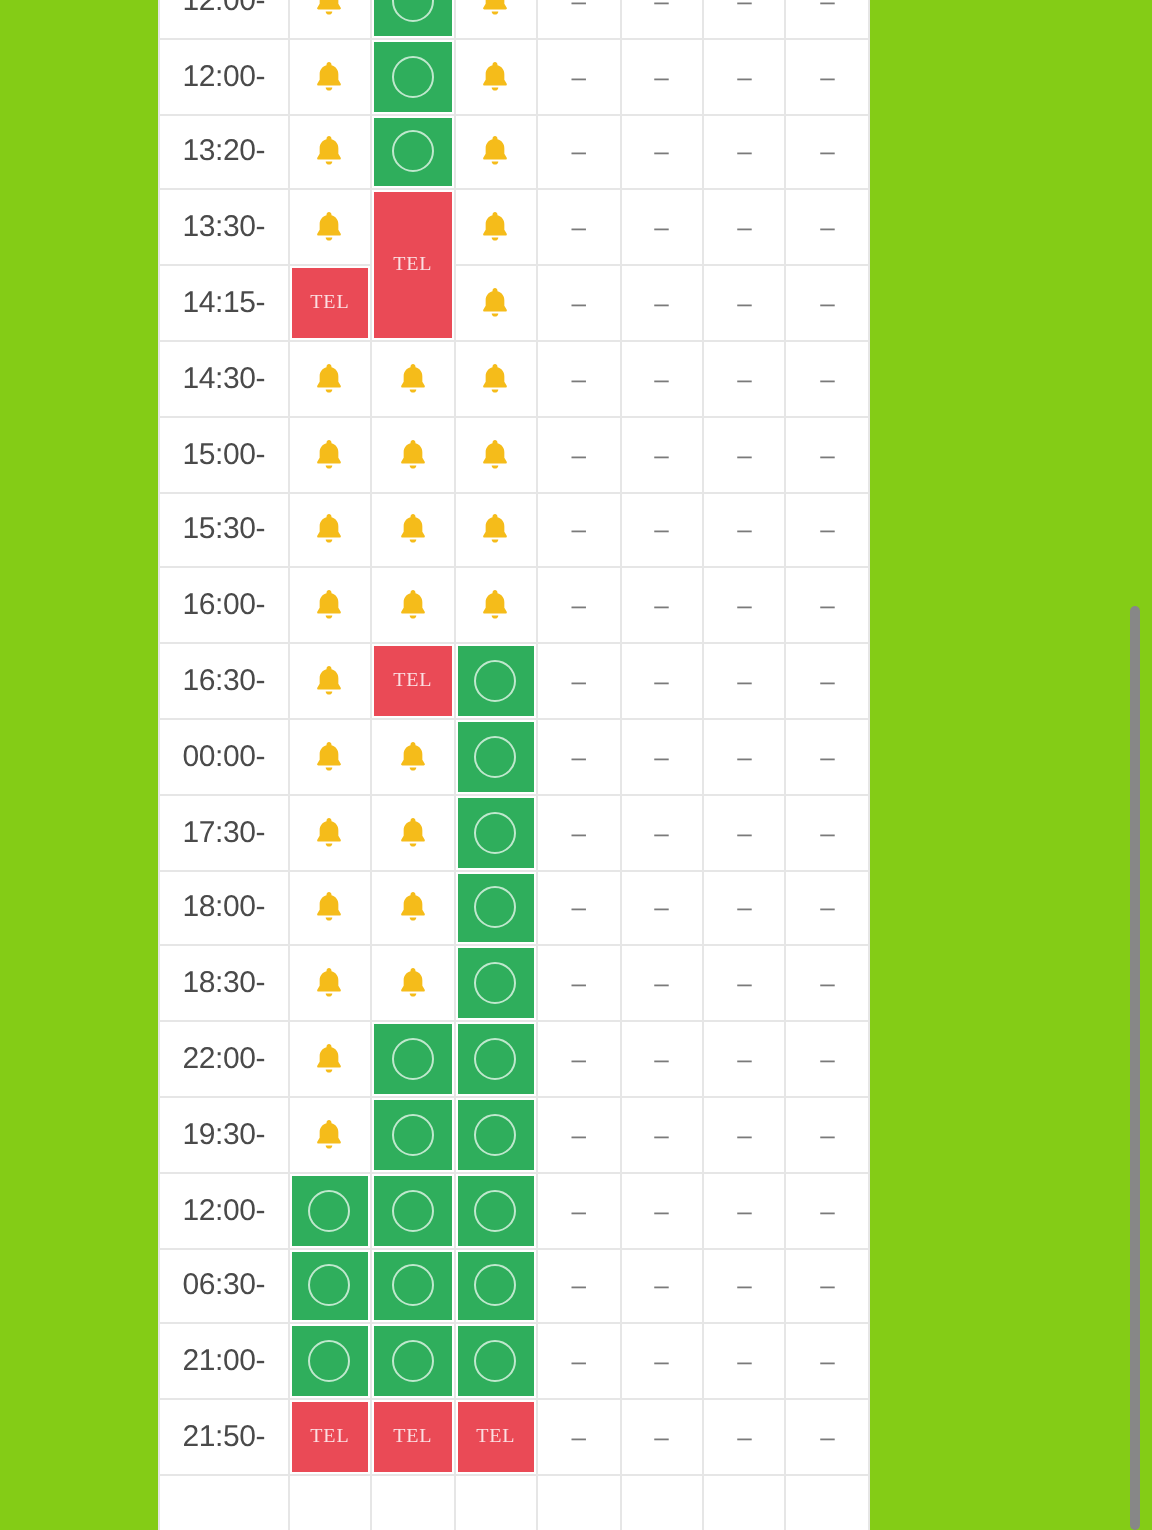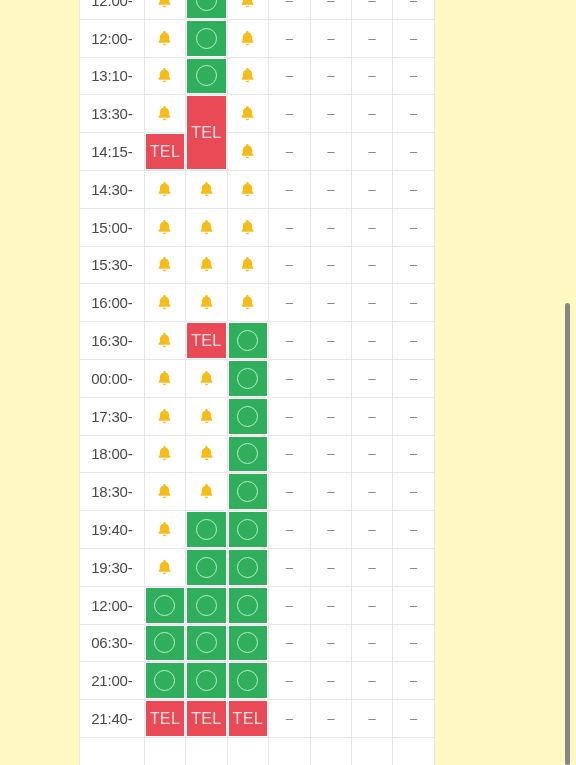--- a/index.html
+++ b/index.html
@@ -14,21 +14,21 @@
     font-family: "Liberation Sans", sans-serif;
     position: relative;
   }
 
   #schedule-panel {
     position: absolute;
     left: 0;
     top: 0;
     width: 576px;
     height: 765px;
-    background: #fef9c3;
+    background: #84cc16;
     overflow: hidden;
   }
 
   
   .table-wrap {
     position: absolute;
     left: 79px;
     top: -19px;          
     width: 356px;
   }
@@ -86,23 +86,23 @@
   .circle-mark {
     width: 21px;
     height: 21px;
     border: 1.6px solid #bfe8cd;
     border-radius: 50%;
     box-sizing: border-box;
   }
 
   .tel-label {
     color: #fbdfe2;
-    font-size: 16px;
+    font-size: 10px;
     letter-spacing: 0.4px;
-    font-family: Liberation Sans, sans-serif;
+    font-family: Liberation Serif, serif;
     line-height: 1;
   }
 
   .bell-mark {
     font-size: 19px;
     line-height: 1;
     color: #f5bc1a;
   }
   .bell-mark svg { display: block; }
 
@@ -243,21 +243,21 @@
                 <span class="dash-mark">–</span>
               </div>
             </td>
             <td class="state">
               <div class="fill none">
                 <span class="dash-mark">–</span>
               </div>
             </td>
           </tr>
           <tr>
-            <td class="time-cell">13:10-</td>
+            <td class="time-cell">13:20-</td>
             <td class="state">
               <div class="fill none">
                 <span class="bell-mark">
                   <svg viewBox="0 0 24 24" width="19" height="19">
                     <path d="M12 2.6c-.85 0-1.55.7-1.55 1.55v.5C7.9 5.3 6.1 7.5 6.1 10.2v3.5l-1.5 2.5c-.3.5.06 1.15.65 1.15h13.5c.59 0 .95-.65.65-1.15l-1.5-2.5v-3.5c0-2.7-1.8-4.9-4.35-5.55v-.5c0-.85-.7-1.55-1.55-1.55z" fill="#f5bc1a"></path>
                     <path d="M9.9 18.6h4.2c0 1.1-.94 2-2.1 2s-2.1-.9-2.1-2z" fill="#f5bc1a"></path>
                   </svg>
                 </span>
               </div>
             </td>
@@ -824,21 +824,21 @@
                 <span class="dash-mark">–</span>
               </div>
             </td>
             <td class="state">
               <div class="fill none">
                 <span class="dash-mark">–</span>
               </div>
             </td>
           </tr>
           <tr>
-            <td class="time-cell">19:40-</td>
+            <td class="time-cell">22:00-</td>
             <td class="state">
               <div class="fill none">
                 <span class="bell-mark">
                   <svg viewBox="0 0 24 24" width="19" height="19">
                     <path d="M12 2.6c-.85 0-1.55.7-1.55 1.55v.5C7.9 5.3 6.1 7.5 6.1 10.2v3.5l-1.5 2.5c-.3.5.06 1.15.65 1.15h13.5c.59 0 .95-.65.65-1.15l-1.5-2.5v-3.5c0-2.7-1.8-4.9-4.35-5.55v-.5c0-.85-.7-1.55-1.55-1.55z" fill="#f5bc1a"></path>
                     <path d="M9.9 18.6h4.2c0 1.1-.94 2-2.1 2s-2.1-.9-2.1-2z" fill="#f5bc1a"></path>
                   </svg>
                 </span>
               </div>
             </td>
@@ -1024,21 +1024,21 @@
                 <span class="dash-mark">–</span>
               </div>
             </td>
             <td class="state">
               <div class="fill none">
                 <span class="dash-mark">–</span>
               </div>
             </td>
           </tr>
           <tr>
-            <td class="time-cell">21:40-</td>
+            <td class="time-cell">21:50-</td>
             <td class="state">
               <div class="fill tel">
                 <span class="tel-label">TEL</span>
               </div>
             </td>
             <td class="state">
               <div class="fill tel">
                 <span class="tel-label">TEL</span>
               </div>
             </td>

